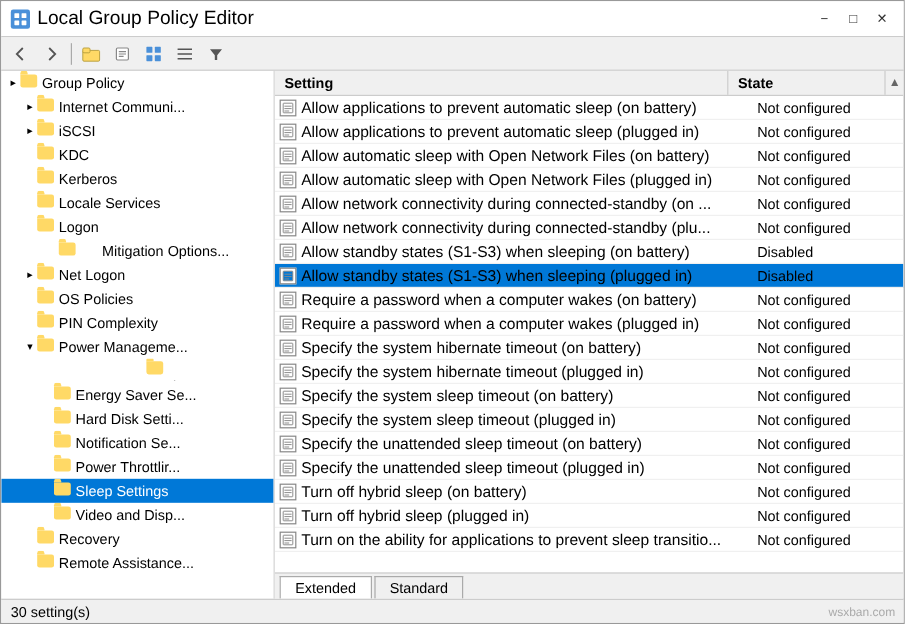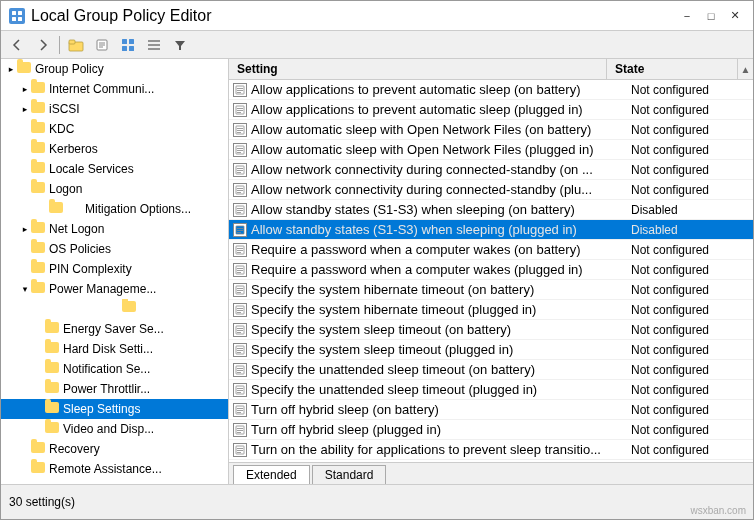--- a/index.html
+++ b/index.html
@@ -254,21 +254,21 @@
     .table-body::-webkit-scrollbar { width: 16px; }
     .table-body::-webkit-scrollbar-track { background: #f0f0f0; }
     .table-body::-webkit-scrollbar-thumb { background: #c0c0c0; }
 
     .table-row {
       display: flex;
       border-bottom: 1px solid #f0f0f0;
       cursor: pointer;
       min-height: 19px;
     }
-    .table-row.selected { background: #0078d7; color: #e5e5e5; }
+    .table-row.selected { background: #0078d7; color: #000000; }
 
     .row-setting {
       flex: 1;
       padding: 2px 4px;
       font-size: 13px;
       display: flex;
       align-items: center;
       gap: 4px;
       overflow: hidden;
       white-space: nowrap;
@@ -318,21 +318,21 @@
       margin-right: 2px;
     }
     .tab.active {
       background: white;
       border-bottom: 1px solid white;
       margin-bottom: -1px;
     }
 
     
     .status-bar {
-      height: 35px;
+      height: 20px;
       background: #f0f0f0;
       border-top: 1px solid #ccc;
       display: flex;
       align-items: center;
       padding: 0 8px;
       font-size: 12px;
       flex-shrink: 0;
     }
 
     .watermark {

